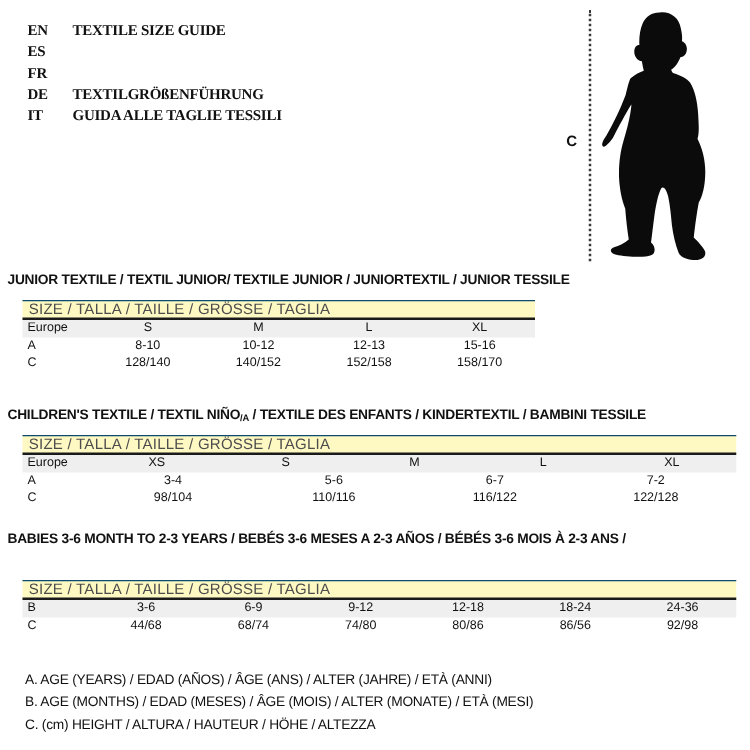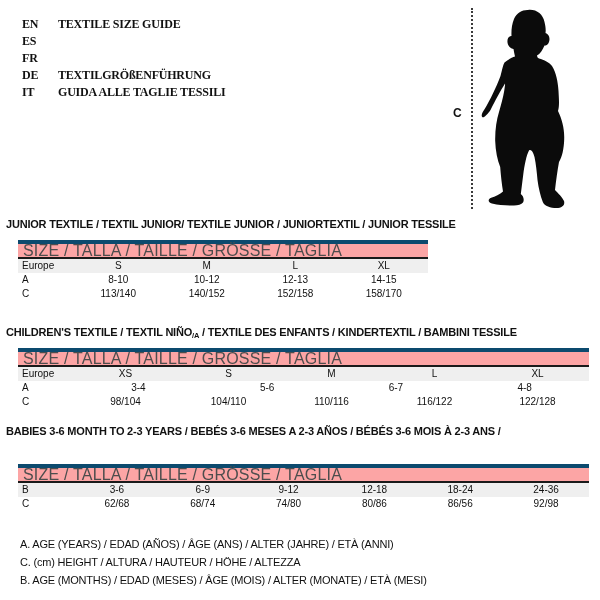--- a/index.html
+++ b/index.html
@@ -14,23 +14,23 @@
   
   .measure-line{position:absolute;left:471px;top:8px;height:201px;width:0;border-left:2px dotted #3a3a3a;}
   .height-label{position:absolute;left:453px;top:106px;font-size:12px;font-weight:bold;}
   .silhouette{position:absolute;left:480px;top:0px;}
   
   .sec-heading{position:absolute;left:6px;font-size:11px;font-weight:bold;letter-spacing:-0.2px;line-height:14px;white-space:nowrap;}
   .sub{font-size:7.5px;vertical-align:-2px;}
   
   .size-table{position:absolute;left:18px;}
   .size-bar{
-    height:13px;line-height:13px;background:#fca5a5;color:#4d4d4d;
-    border-top:4px solid #0c4a6e;border-bottom:2px solid #1a1a1a;
-    font-size:16px;padding-left:5px;letter-spacing:0.2px;box-sizing:content-box;
+    height:13px;line-height:13px;background:#fef9c3;color:#4d4d4d;
+    border-top:1px solid #0c4a6e;border-bottom:2px solid #1a1a1a;
+    font-size:12px;padding-left:5px;letter-spacing:0.2px;box-sizing:content-box;
   }
   .trow{display:flex;height:14px;line-height:14px;font-size:10px;}
   .trow:nth-child(2){background:#efefef;}
   .tlabel{flex:0 0 52px;padding-left:4px;}
   .tcell{flex:1;text-align:center;}
   .w-junior{width:410px;}
   .w-full{width:571px;}
   
   .legend{position:absolute;left:20px;top:535px;}
   .legend-line{font-size:11px;font-weight:normal;line-height:18px;letter-spacing:-0.2px;white-space:nowrap;}
@@ -117,25 +117,25 @@
       <span class="tcell">S</span>
       <span class="tcell">M</span>
       <span class="tcell">L</span>
       <span class="tcell">XL</span>
     </div>
     <div class="trow">
       <span class="tlabel">A</span>
       <span class="tcell">8-10</span>
       <span class="tcell">10-12</span>
       <span class="tcell">12-13</span>
-      <span class="tcell">14-15</span>
+      <span class="tcell">15-16</span>
     </div>
     <div class="trow">
       <span class="tlabel">C</span>
-      <span class="tcell">113/140</span>
+      <span class="tcell">128/140</span>
       <span class="tcell">140/152</span>
       <span class="tcell">152/158</span>
       <span class="tcell">158/170</span>
     </div>
   </div>
 
   <div class="sec-heading" style="top:325px">
     <span>CHILDREN'S TEXTILE / TEXTIL NIÑO</span><span class="sub">/A</span><span> / TEXTILE DES ENFANTS / KINDERTEXTIL / BAMBINI TESSILE</span>
   </div>
   <div class="size-table w-full" style="top:348px">
@@ -146,26 +146,25 @@
       <span class="tcell">S</span>
       <span class="tcell">M</span>
       <span class="tcell">L</span>
       <span class="tcell">XL</span>
     </div>
     <div class="trow">
       <span class="tlabel">A</span>
       <span class="tcell">3-4</span>
       <span class="tcell">5-6</span>
       <span class="tcell">6-7</span>
-      <span class="tcell">4-8</span>
+      <span class="tcell">7-2</span>
     </div>
     <div class="trow">
       <span class="tlabel">C</span>
       <span class="tcell">98/104</span>
-      <span class="tcell">104/110</span>
       <span class="tcell">110/116</span>
       <span class="tcell">116/122</span>
       <span class="tcell">122/128</span>
     </div>
   </div>
 
   <div class="sec-heading" style="top:424px">
     <div>BABIES 3-6 MONTH TO 2-3 YEARS / BEBÉS 3-6 MESES A 2-3 AÑOS / BÉBÉS 3-6 MOIS À 2-3 ANS /</div>
   </div>
   <div class="size-table w-full" style="top:464px">
@@ -174,28 +173,28 @@
       <span class="tlabel">B</span>
       <span class="tcell">3-6</span>
       <span class="tcell">6-9</span>
       <span class="tcell">9-12</span>
       <span class="tcell">12-18</span>
       <span class="tcell">18-24</span>
       <span class="tcell">24-36</span>
     </div>
     <div class="trow">
       <span class="tlabel">C</span>
-      <span class="tcell">62/68</span>
+      <span class="tcell">44/68</span>
       <span class="tcell">68/74</span>
       <span class="tcell">74/80</span>
       <span class="tcell">80/86</span>
       <span class="tcell">86/56</span>
       <span class="tcell">92/98</span>
     </div>
   </div>
 
   <div class="legend">
     <div class="legend-line">A. AGE (YEARS) / EDAD (AÑOS) / ÂGE (ANS) / ALTER (JAHRE) / ETÀ (ANNI)</div>
+    <div class="legend-line">B. AGE (MONTHS) / EDAD (MESES) / ÂGE (MOIS) / ALTER (MONATE) / ETÀ (MESI)</div>
     <div class="legend-line">C. (cm) HEIGHT / ALTURA / HAUTEUR / HÖHE / ALTEZZA</div>
-    <div class="legend-line">B. AGE (MONTHS) / EDAD (MESES) / ÂGE (MOIS) / ALTER (MONATE) / ETÀ (MESI)</div>
   </div>
 
 </div>
 
 </body></html>

